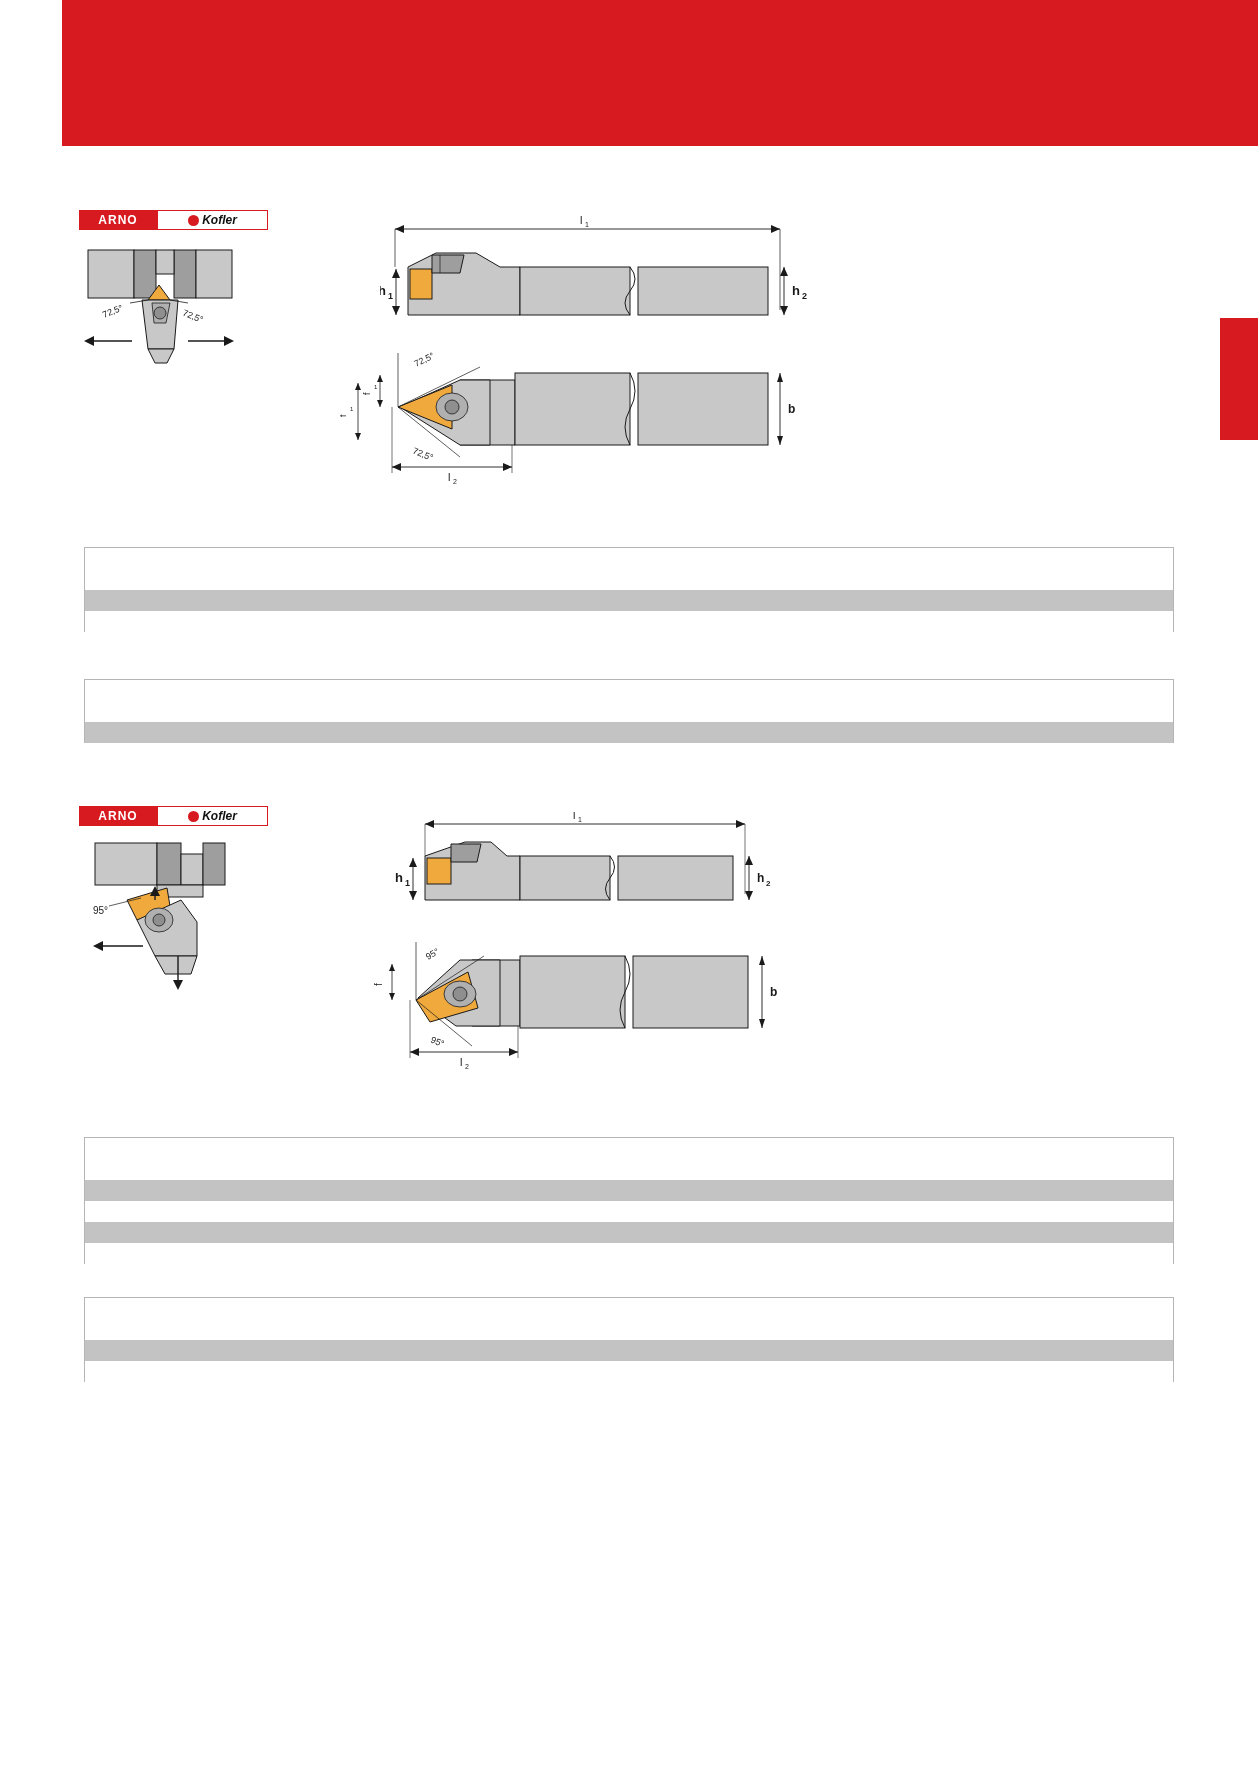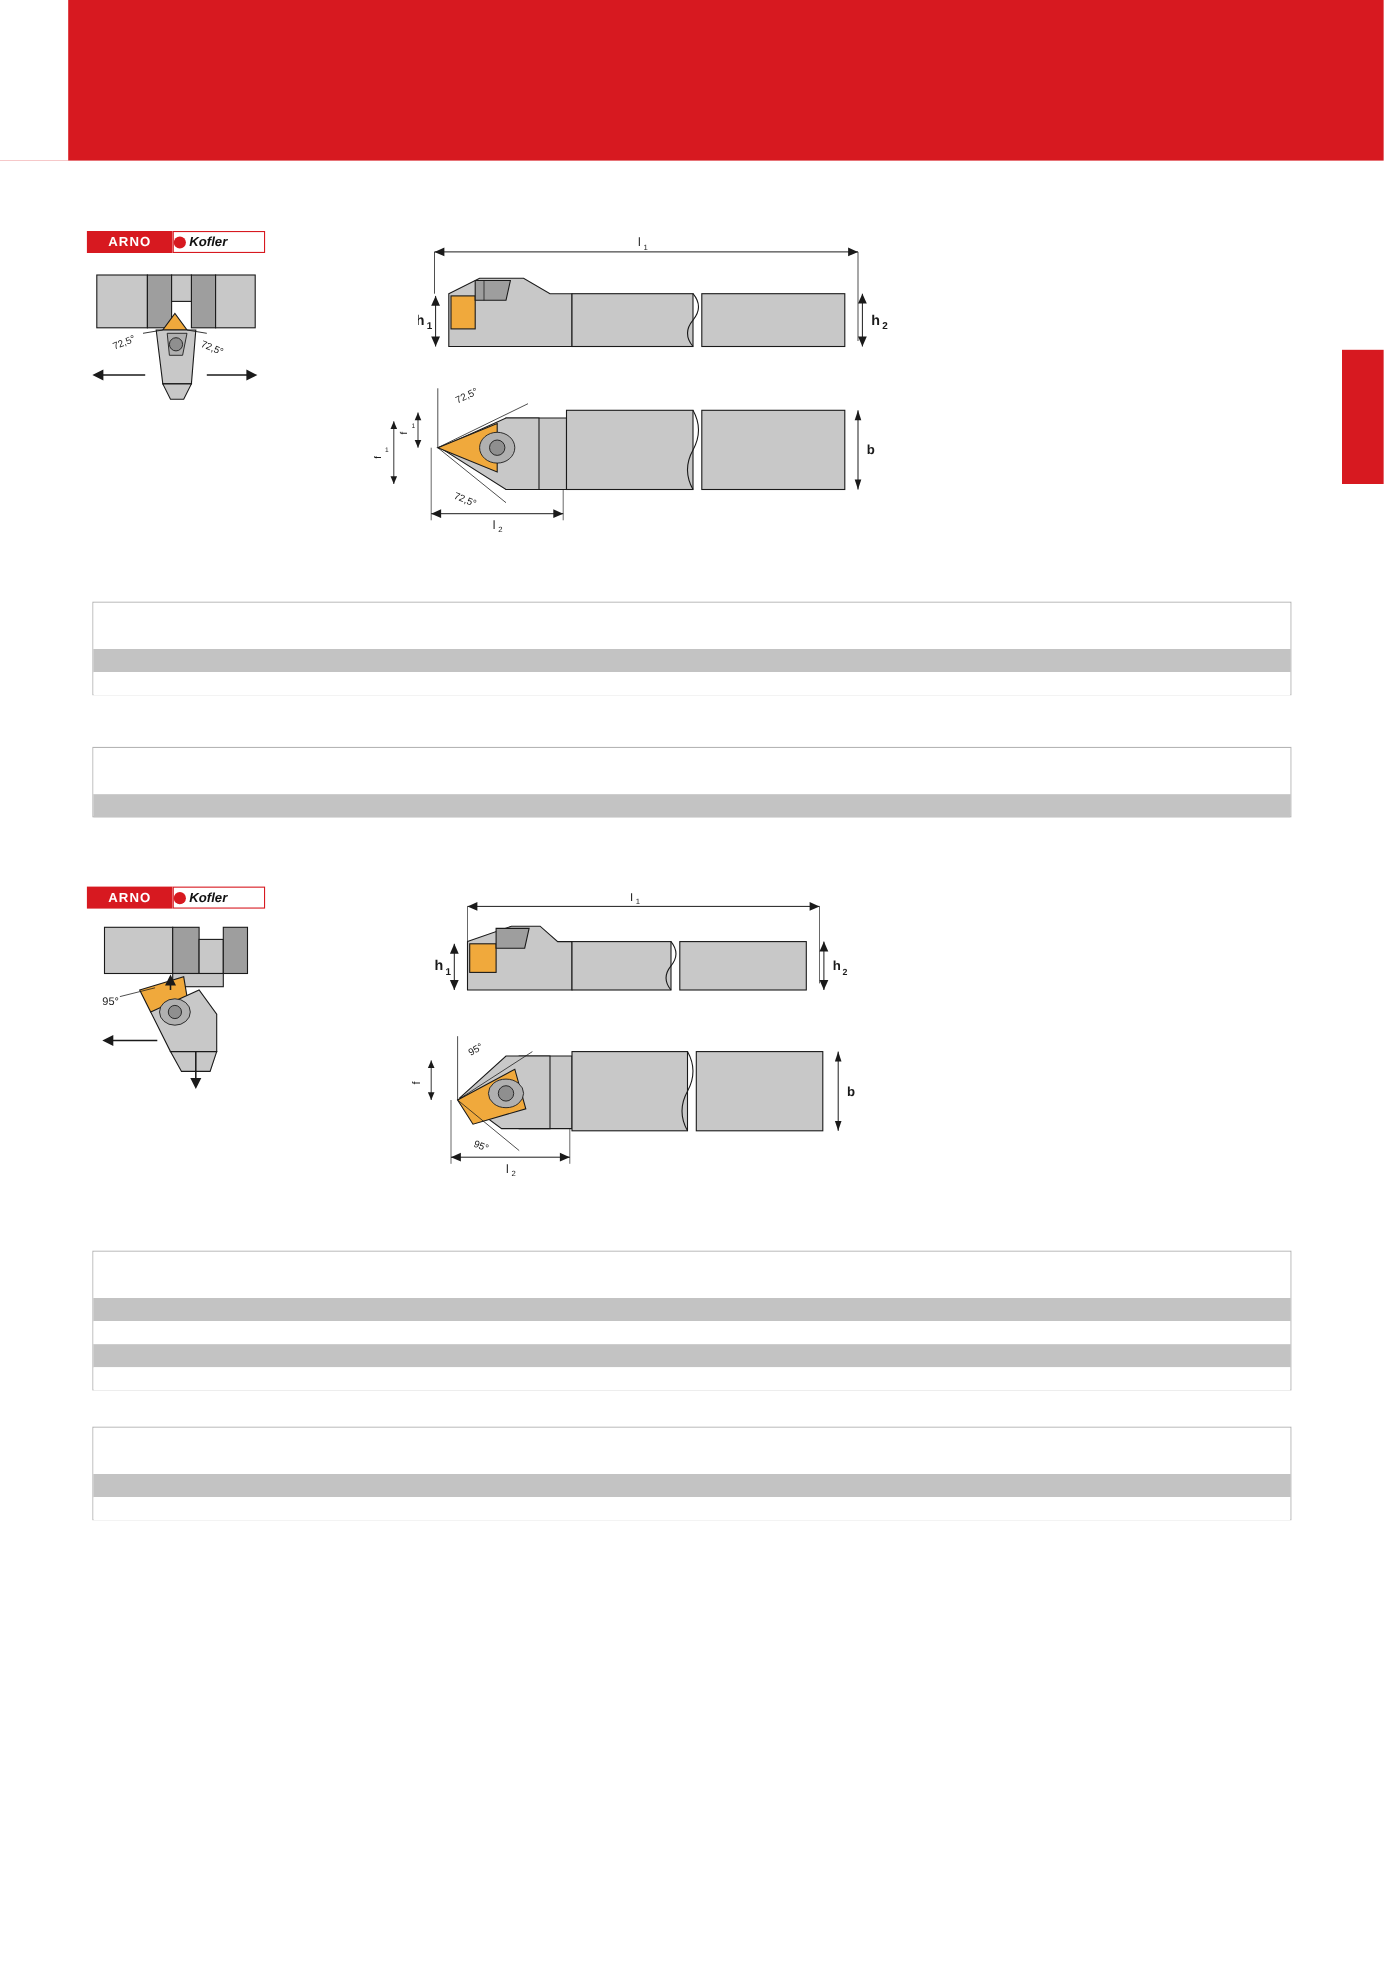--- a/index.html
+++ b/index.html
@@ -17,32 +17,32 @@
   .header-notch{
     position:absolute;left:0;top:0;width:62px;height:146px;
     background:#ffffff;
   }
   .side-tab{
     position:absolute;right:0;top:318px;width:38px;height:122px;
     background:#d71920;
   }
   
   .logo{
-    position:absolute;width:162px;height:20px;
+    position:absolute;width:189px;height:20px;
     display:flex;align-items:stretch;
   }
   .logo .arno{
     background:#d71920;color:#ffffff;
     font-weight:bold;font-size:12px;letter-spacing:1px;
     width:78px;display:flex;align-items:center;justify-content:center;
     font-family:"Liberation Sans", sans-serif;
   }
   .logo .kofler{
     background:#ffffff;color:#111111;border:1px solid #d71920;
-    flex:1;display:flex;align-items:center;justify-content:flex-start;
+    flex:1;display:flex;align-items:center;justify-content:center;
     font-style:italic;font-weight:bold;font-size:12px;
   }
   .logo .kofler .dot{
     display:inline-block;width:11px;height:11px;border-radius:50%;
     background:#d71920;margin-right:3px;
   }
   
   .tbl{
     position:absolute;border:1px solid #b5b5b5;background:#ffffff;
     box-sizing:border-box;

